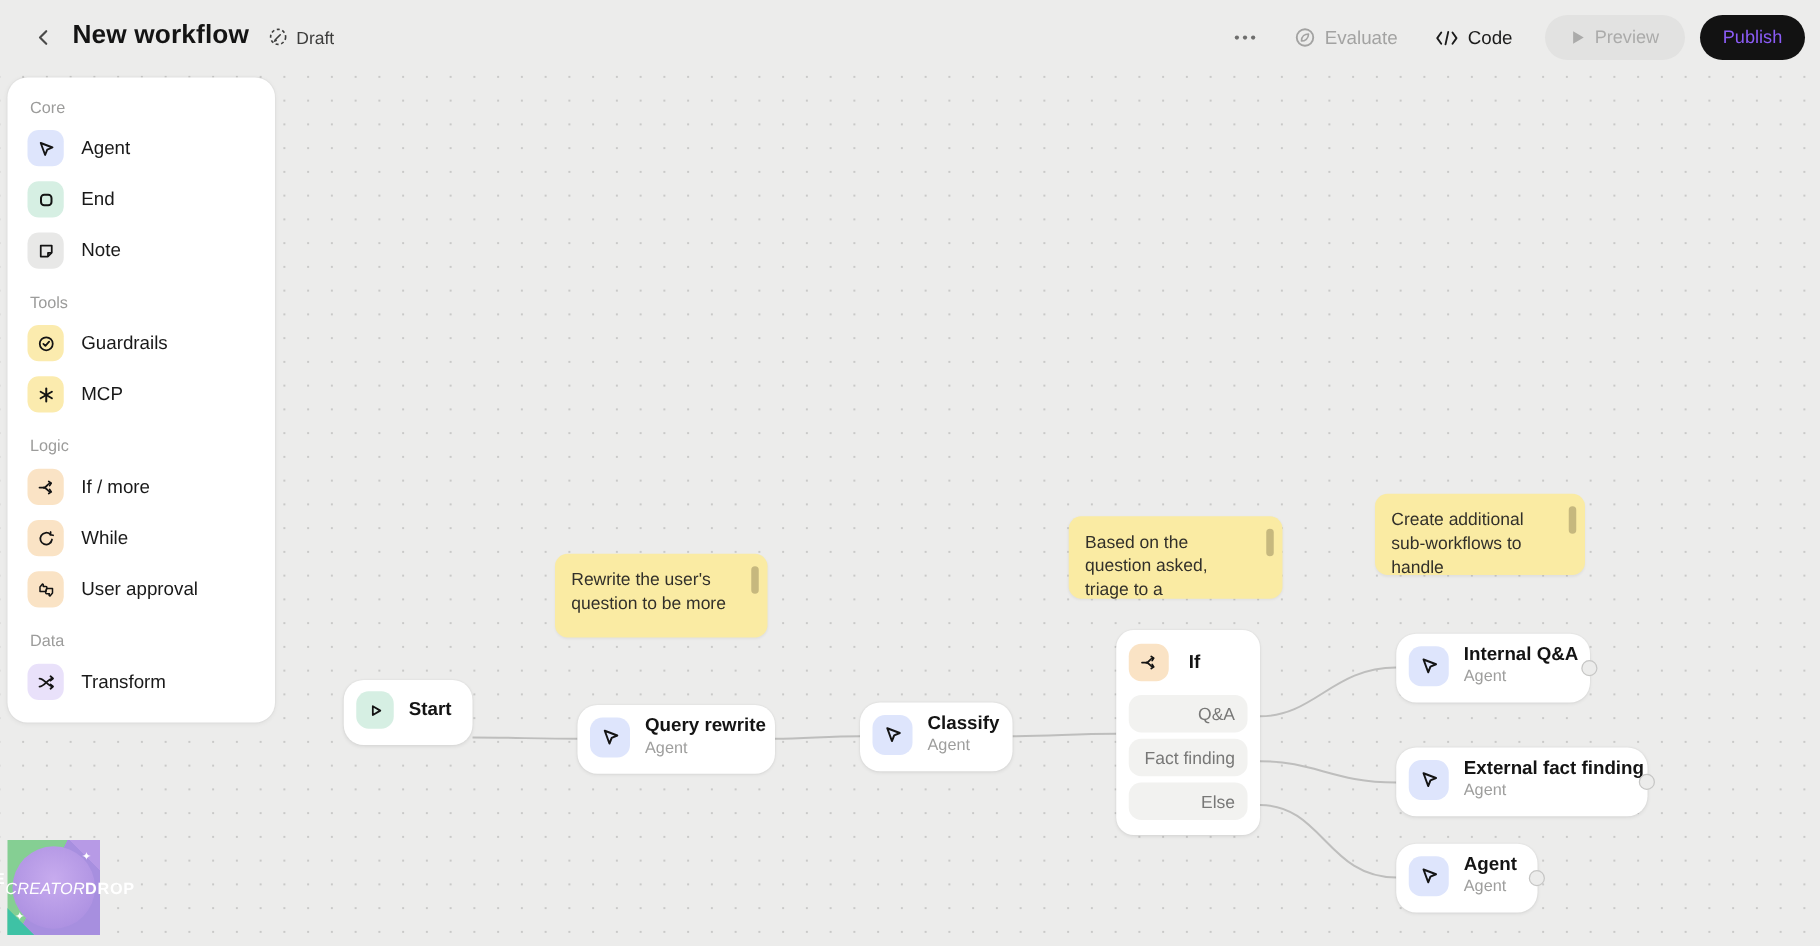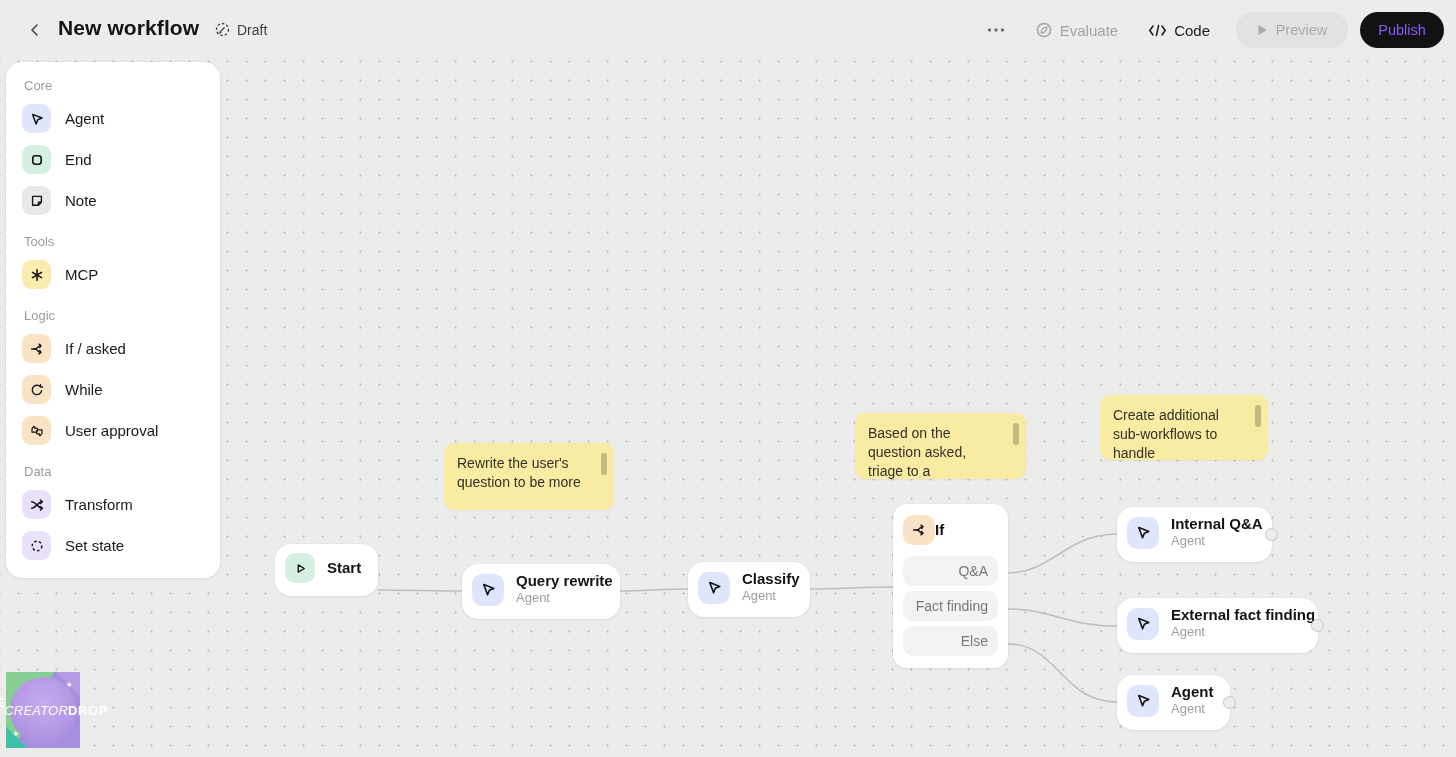--- a/index.html
+++ b/index.html
@@ -52,21 +52,21 @@
     display:flex; align-items:center; padding:0 16px 4px 10px; gap:12px; cursor:pointer;
   }
   .node-icon { width:32px; height:32px; border-radius:10px; flex:0 0 32px; display:flex; align-items:center; justify-content:center; }
   .node-title { font-size:15px; font-weight:700; color:#141414; white-space:nowrap; line-height:1.25; }
   .node-sub { font-size:13px; color:#9E9E9D; line-height:1.3; }
   .if-node {
     position:absolute; left:893px; top:504px; width:115px; height:164px; z-index:10;
     background:#FFFFFF; border-radius:14px; padding:11px 10px 10px 10px;
     box-shadow:0 1px 3px rgba(0,0,0,.07), 0 0 0 1px rgba(0,0,0,.015); cursor:pointer;
   }
-  .if-header { display:flex; align-items:center; gap:0; margin-bottom:11px; }
+  .if-header { display:flex; align-items:center; gap:16px; margin-bottom:11px; }
   .if-header .node-icon { width:30px; height:30px; }
   .branch-row {
     height:30px; margin-bottom:5px; background:#F2F2F0; border-radius:10px;
     display:flex; align-items:center; justify-content:flex-end; padding-right:10px;
     font-size:14px; color:#787877; cursor:pointer;
   }
   .port {
     position:absolute; width:13px; height:13px; border-radius:50%;
     background:#ECECEB; border:1.5px solid #C6C6C5; z-index:12; cursor:pointer;
   }
@@ -190,20 +190,29 @@
           <path d="M9.4 12.2 v-3 h3" fill="none" stroke="#141414" stroke-width="1.4" stroke-linejoin="round"></path>
         </svg>
     </span>
     <span class="sb-label">Note</span>
   </div>
 
   <div class="sb-section-label">Tools</div>
 
   <div class="sb-item">
     <span class="sb-icon" style="background:#FBEBAE">
+      <svg width="16" height="16" viewBox="0 0 16 16" fill="none" stroke="#141414" stroke-width="1.4">
+          <circle cx="8" cy="8" r="5.2"></circle>
+          <path d="M5.7 8.1 l1.6 1.6 3-3.4" stroke-linecap="round" stroke-linejoin="round"></path>
+        </svg>
+    </span>
+    <span class="sb-label">Guardrails</span>
+  </div>
+  <div class="sb-item">
+    <span class="sb-icon" style="background:#FBEBAE">
       <svg width="16" height="16" viewBox="0 0 16 16" stroke="#141414" stroke-width="1.6" stroke-linecap="round">
           <path d="M8 2.8 V13.2"></path>
           <path d="M3.5 5.4 L12.5 10.6"></path>
           <path d="M12.5 5.4 L3.5 10.6"></path>
         </svg>
     </span>
     <span class="sb-label">MCP</span>
   </div>
 
   <div class="sb-section-label">Logic</div>
@@ -211,21 +220,21 @@
   <div class="sb-item">
     <span class="sb-icon" style="background:#FAE3C5">
       <svg width="16" height="16" viewBox="0 0 16 16" fill="none" stroke="#141414" stroke-width="1.4" stroke-linecap="round" stroke-linejoin="round">
           <path d="M2.6 8 h3.4"></path>
           <path d="M6 8 c2.6 0 2.4-3 5.4-3.4"></path>
           <path d="M6 8 c2.6 0 2.4 3 5.4 3.4"></path>
           <path d="M10 3.2 l2 1.3 -1.3 2"></path>
           <path d="M10 12.8 l2-1.3 -1.3-2"></path>
         </svg>
     </span>
-    <span class="sb-label">If / asked</span>
+    <span class="sb-label">If / more</span>
   </div>
   <div class="sb-item">
     <span class="sb-icon" style="background:#FAE3C5">
       <svg width="16" height="16" viewBox="0 0 16 16" fill="none" stroke="#141414" stroke-width="1.4" stroke-linecap="round">
           <path d="M12.6 8.6 a4.7 4.7 0 1 1 -1.3-4"></path>
           <path d="M11.5 2.6 l-0.1 2.2 2.1 0.4"></path>
         </svg>
     </span>
     <span class="sb-label">While</span>
   </div>
@@ -244,28 +253,20 @@
   <div class="sb-item">
     <span class="sb-icon" style="background:#E9E1FA">
       <svg width="16" height="16" viewBox="0 0 16 16" fill="none" stroke="#141414" stroke-width="1.4" stroke-linecap="round" stroke-linejoin="round">
           <path d="M2.6 4.8 c4 0 6.8 6.4 10.4 6.4"></path>
           <path d="M2.6 11.2 c4 0 6.8-6.4 10.4-6.4"></path>
           <path d="M11.4 3 l2 1.8 -2 1.7"></path>
           <path d="M11.4 9.5 l2 1.7 -2 1.8"></path>
         </svg>
     </span>
     <span class="sb-label">Transform</span>
-  </div>
-  <div class="sb-item">
-    <span class="sb-icon" style="background:#E9E1FA">
-      <svg width="16" height="16" viewBox="0 0 16 16">
-          <circle cx="8" cy="8" r="4.8" fill="none" stroke="#141414" stroke-width="1.5" stroke-dasharray="2.5 2.3"></circle>
-        </svg>
-    </span>
-    <span class="sb-label">Set state</span>
   </div>
 </div>
 
 <div class="sticky" style="left:444px; top:443px; width:170px; height:67px;">
   <span>Rewrite the user's question to be more</span>
   <span class="sticky-scroll"></span>
 </div>
 <div class="sticky" style="left:855px; top:413px; width:171px; height:66px;">
   <span>Based on the question asked, triage to a</span>
   <span class="sticky-scroll"></span>

